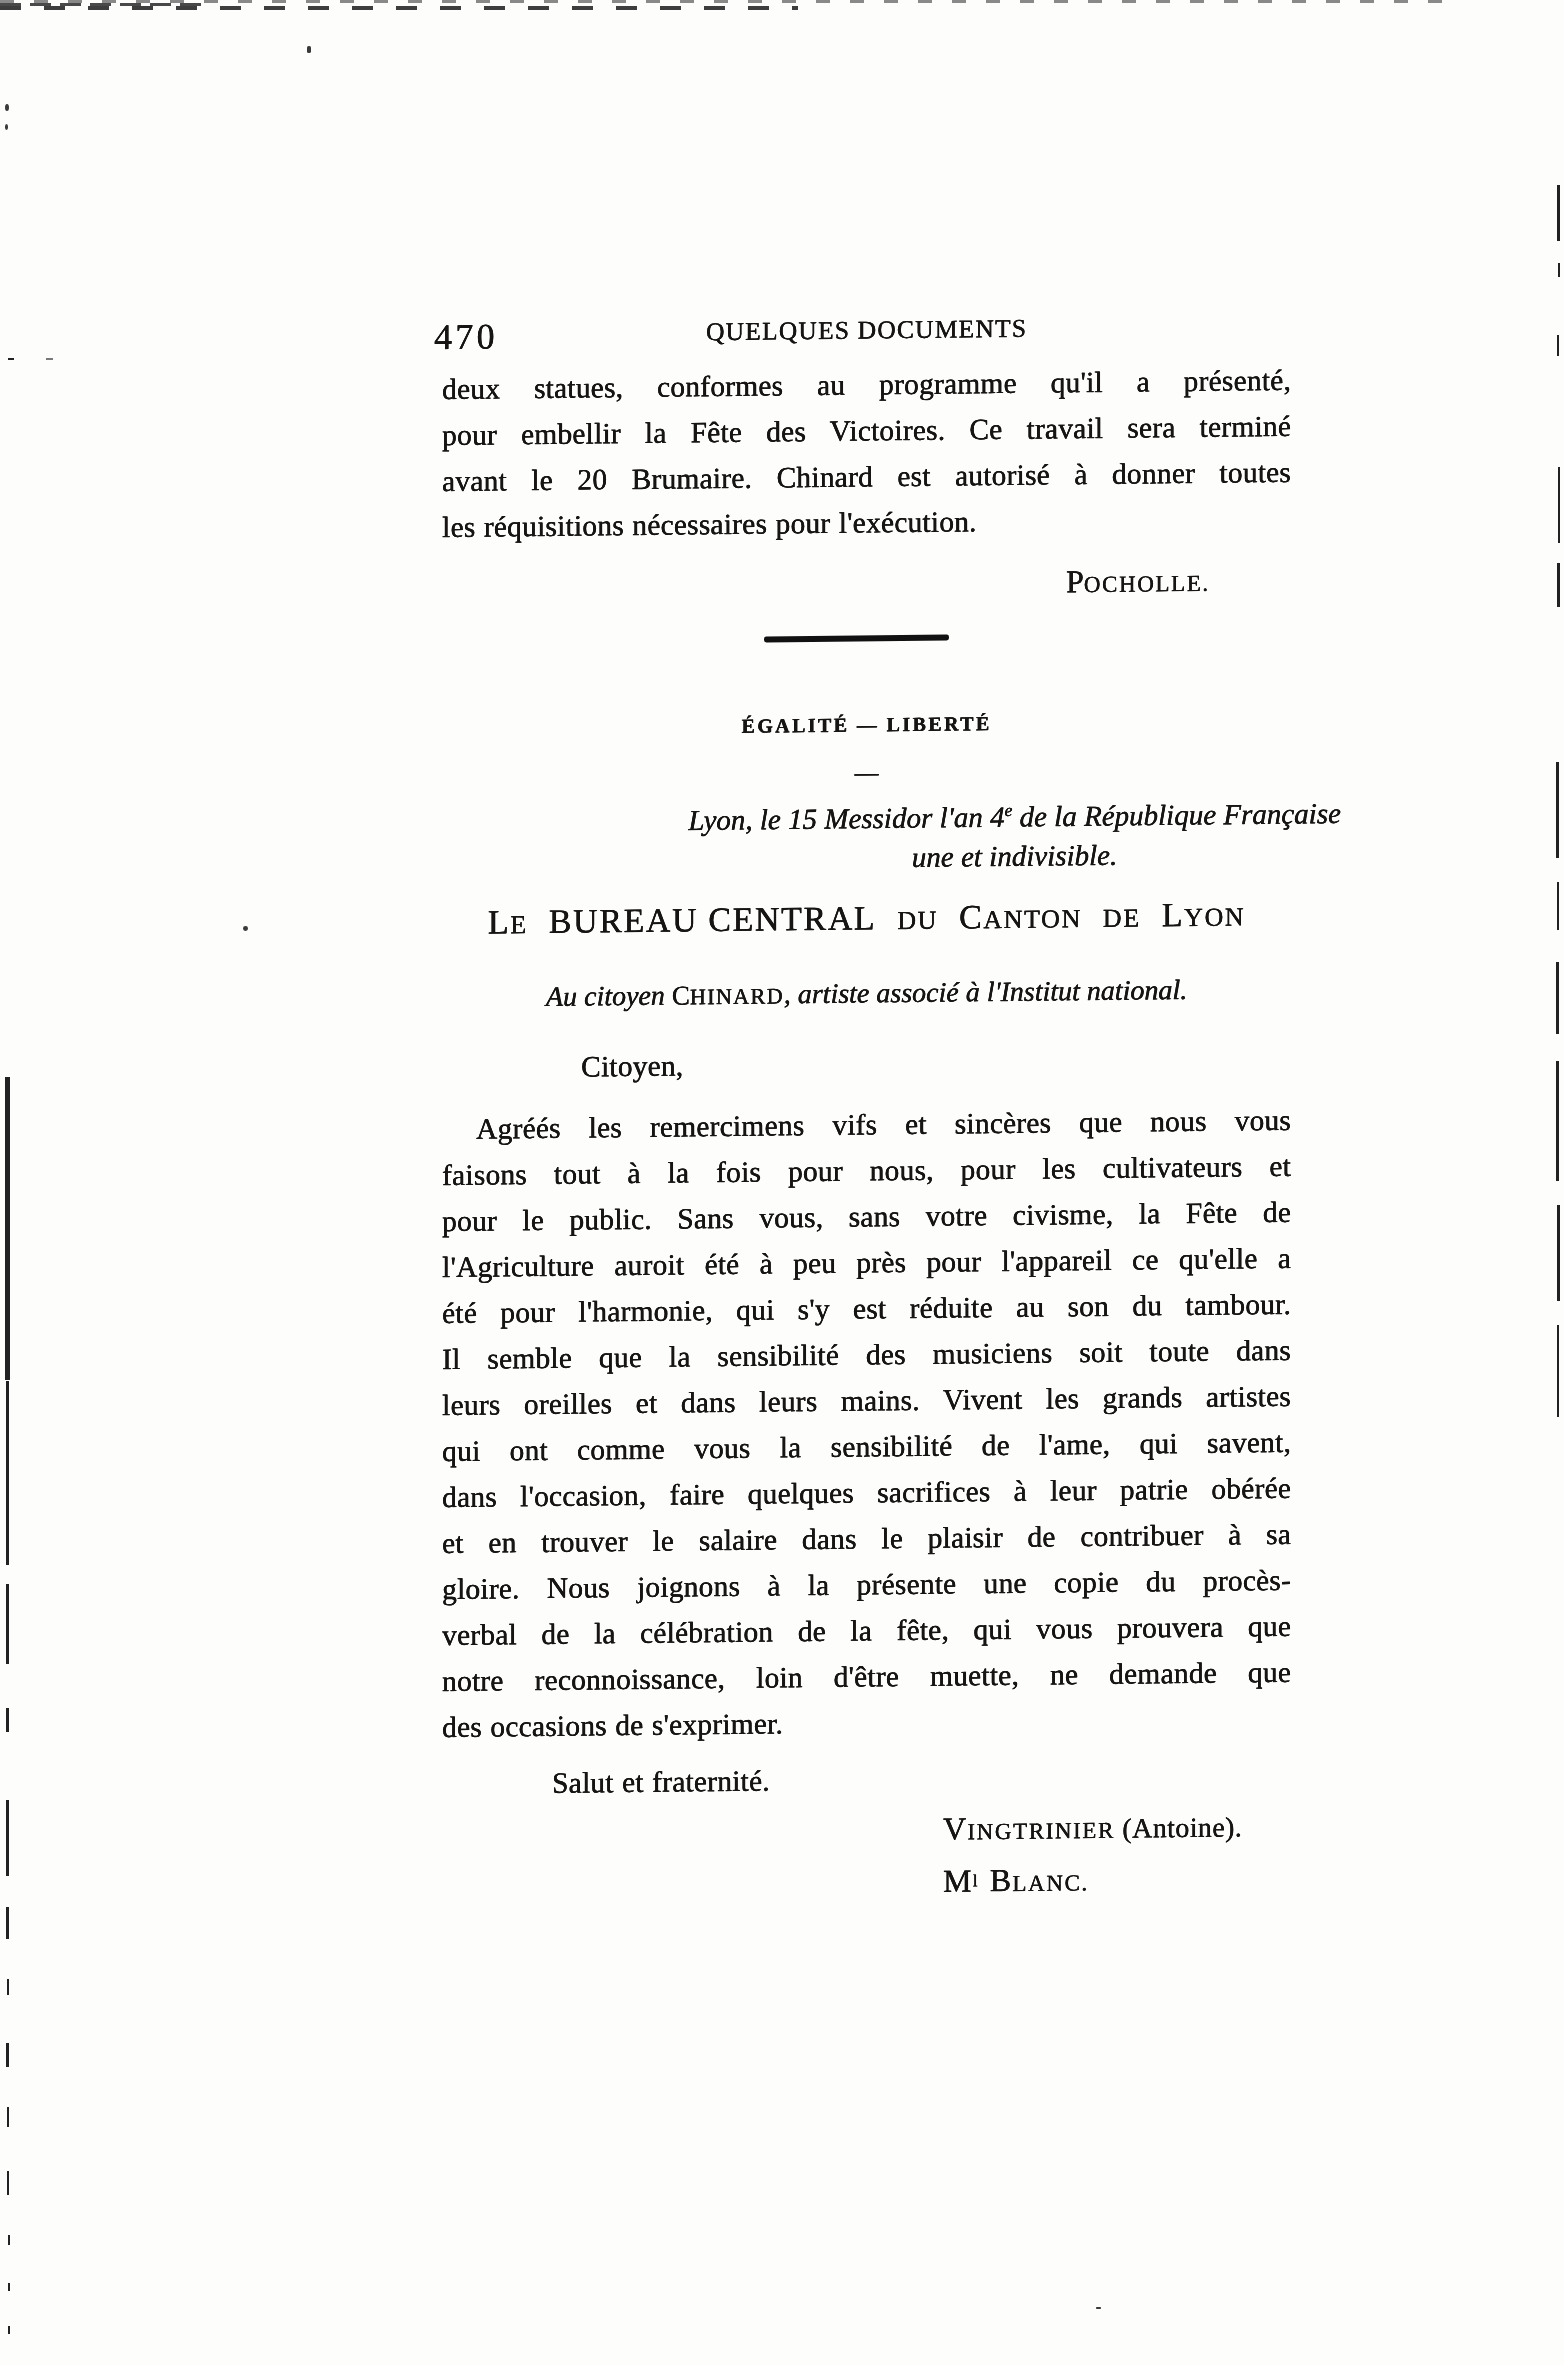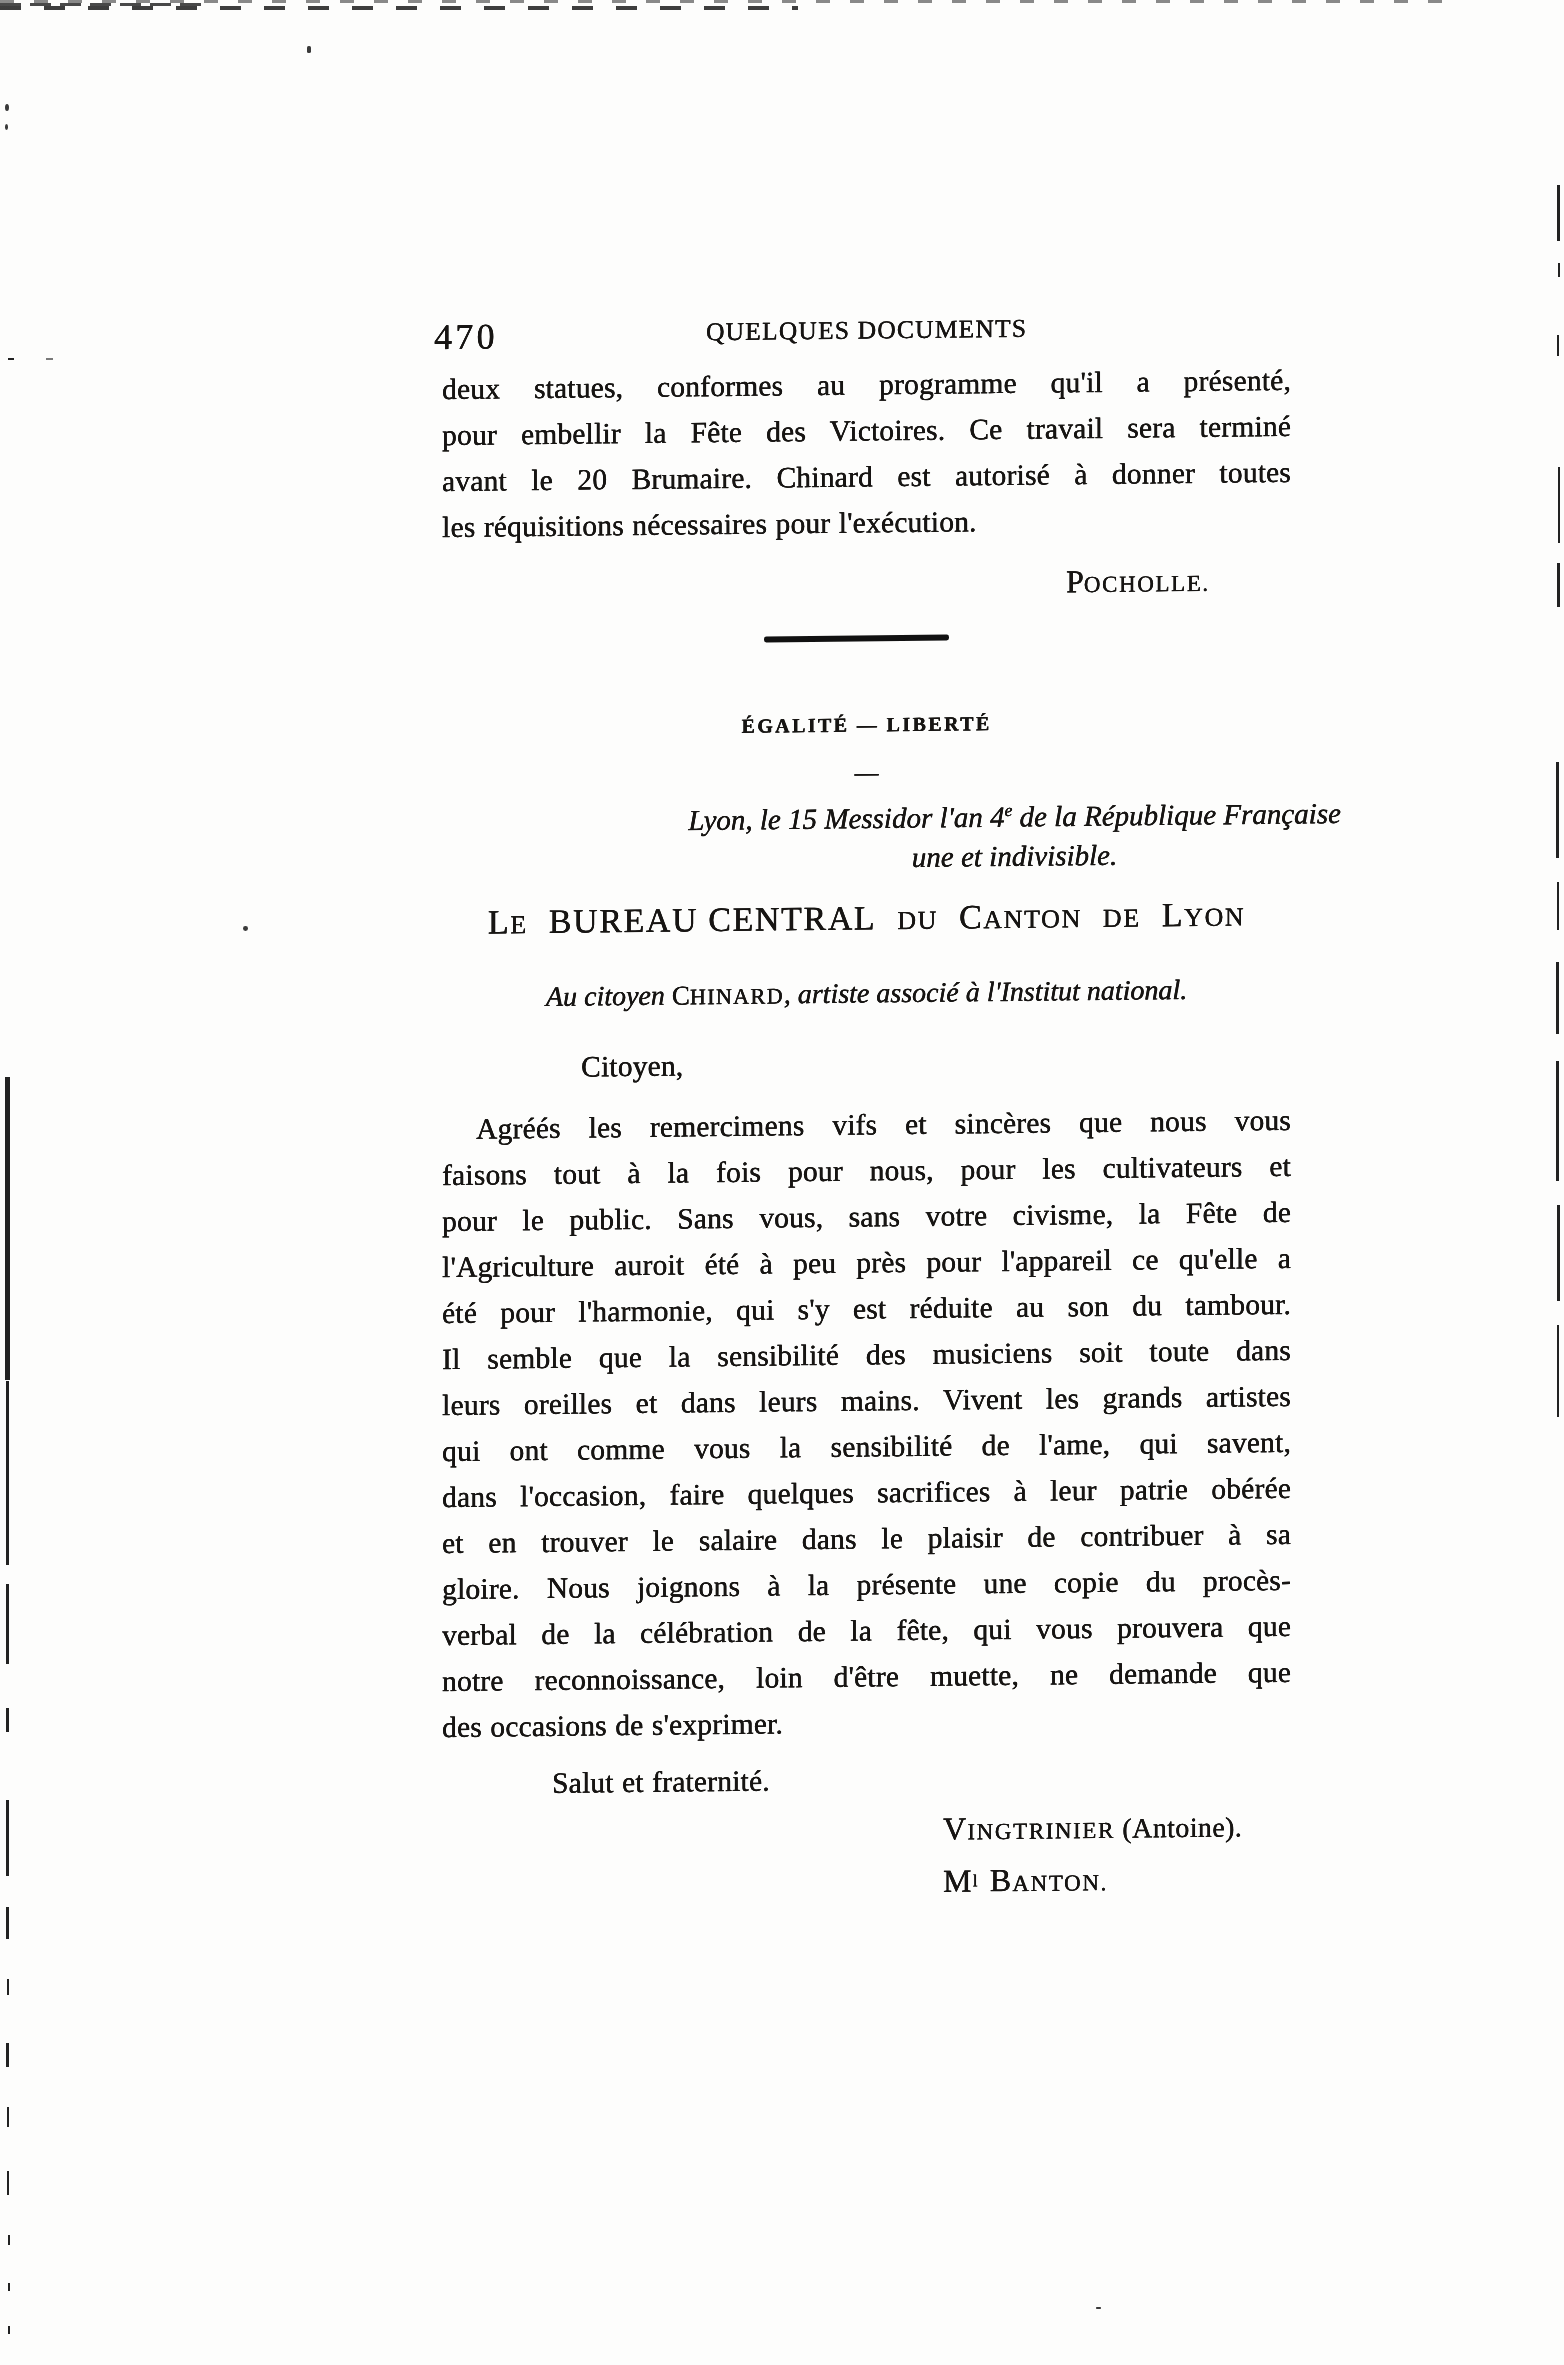--- a/index.html
+++ b/index.html
@@ -149,19 +149,19 @@
       <div class="body-line">des occasions de s'exprimer.</div>
     </div>
 
     <div class="abs body-line" style="top:1761px;padding-left:110px;">Salut et fraternité.</div>
 
     <div class="abs sig" style="left:501px;top:1812px;width:348px;">
       <div>
         <span class="cap">V</span><span class="sc">INGTRINIER</span><span class="reg"> (Antoine).</span>
       </div>
       <div>
-        <span class="cap">M</span><sup>l</sup><span class="cap" style="margin-left:11.2px;">B</span><span class="sc">ANTON.</span>
+        <span class="cap">M</span><sup>l</sup><span class="cap" style="margin-left:11.2px;">B</span><span class="sc">LANC.</span>
       </div>
     </div>
 
   </div>
 </div>
 
 
 </body></html>

